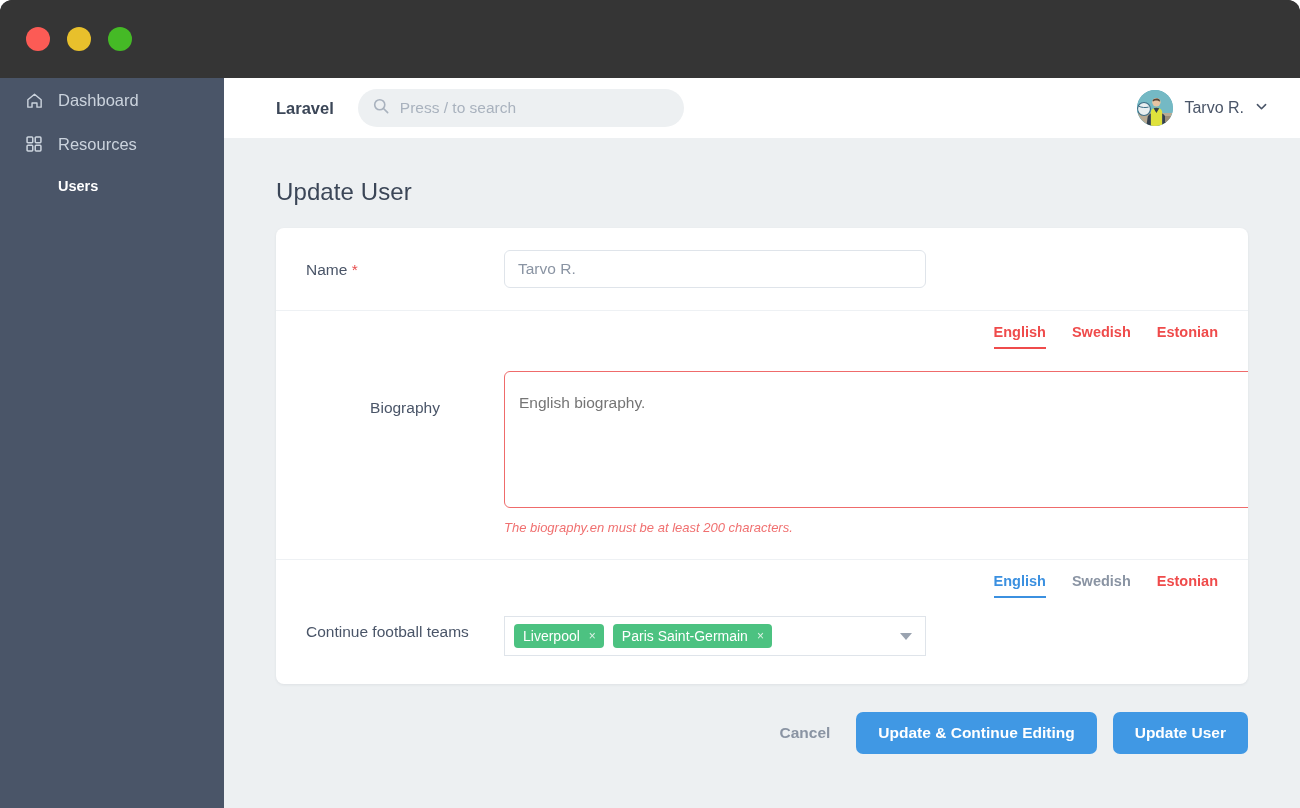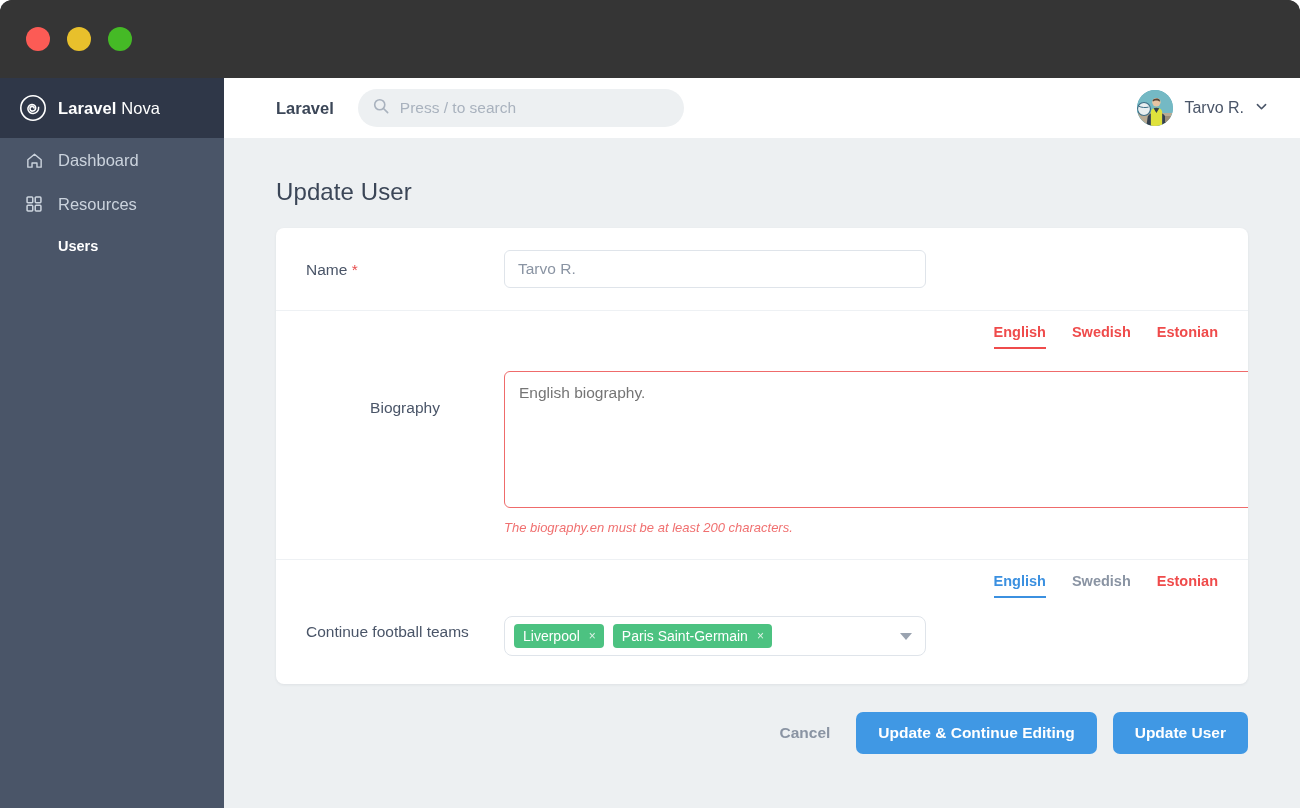--- a/index.html
+++ b/index.html
@@ -260,21 +260,21 @@
   
   .row-bio { align-items: flex-start; padding-top: 0; }
   .row-bio .row-label { padding-top: 48px; text-align: center; }
   .row-bio .row-field { padding: 22px 0 24px 0; }
 
   .textarea {
     width: 752px;
     height: 137px;
     border: 1px solid #ef6b6b;
     border-radius: 6px;
-    padding: 11px 14px;
+    padding: 21px 14px;
     font-family: inherit;
     font-size: 15.5px;
     color: #8a94a3;
     resize: none;
     outline: none;
     line-height: 20px;
     display: block;
   }
   .field-error {
     margin-top: 12px;
@@ -285,21 +285,21 @@
 
   
   .row-teams { align-items: flex-start; }
   .row-teams .row-label { padding-top: 23px; }
   .row-teams .row-field { padding: 18px 0 28px 0; }
 
   .multiselect {
     width: 422px;
     min-height: 40px;
     border: 1px solid #dfe4ea;
-    border-radius: 8px;
+    border-radius: 0;
     display: flex;
     align-items: center;
     gap: 9px;
     padding: 0 34px 0 9px;
     position: relative;
     background: #fff;
     cursor: pointer;
   }
   .tag {
     background: #4cc281;
@@ -371,29 +371,20 @@
       <div class="tl red"></div>
       <div class="tl yellow"></div>
       <div class="tl green"></div>
     </div>
   </div>
 
   <div id="app">
 
     <div id="sidebar">
 
-      <div id="sidebar-brand">
-        <span class="logo-mark">
-          <svg viewBox="0 0 26 26" width="26" height="26">
-            <circle cx="13" cy="13" r="12.2" fill="none" stroke="#ffffff" stroke-width="1.6"></circle>
-            <path d="M18.6 12.4c.35 3.1-2.1 5.9-5.3 6.1-2.8.18-5.2-1.9-5.4-4.5-.16-2.3 1.6-4.35 3.9-4.5 2.0-.13 3.75 1.35 3.88 3.3.11 1.7-1.18 3.2-2.9 3.3-1.45.1-2.7-1.0-2.8-2.4-.08-1.2.85-2.25 2.05-2.33 1.0-.07 1.9.7 1.96 1.7" fill="none" stroke="#ffffff" stroke-width="1.55" stroke-linecap="round"></path>
-          </svg>
-        </span>
-        <span class="brand-text"><b>Laravel</b><span> Nova</span></span>
-      </div>
 
       <div id="sidebar-nav">
 
         <div class="nav-item">
           <span class="nav-icon">
             <svg viewBox="0 0 20 20" width="19" height="19">
               <path d="M3 9.2 10 3.4l7 5.8V17H12.6v-4.3H7.4V17H3z" fill="none" stroke="#cbd3dd" stroke-width="1.5" stroke-linejoin="round" stroke-linecap="round"></path>
             </svg>
           </span>
           <span>Dashboard</span>

